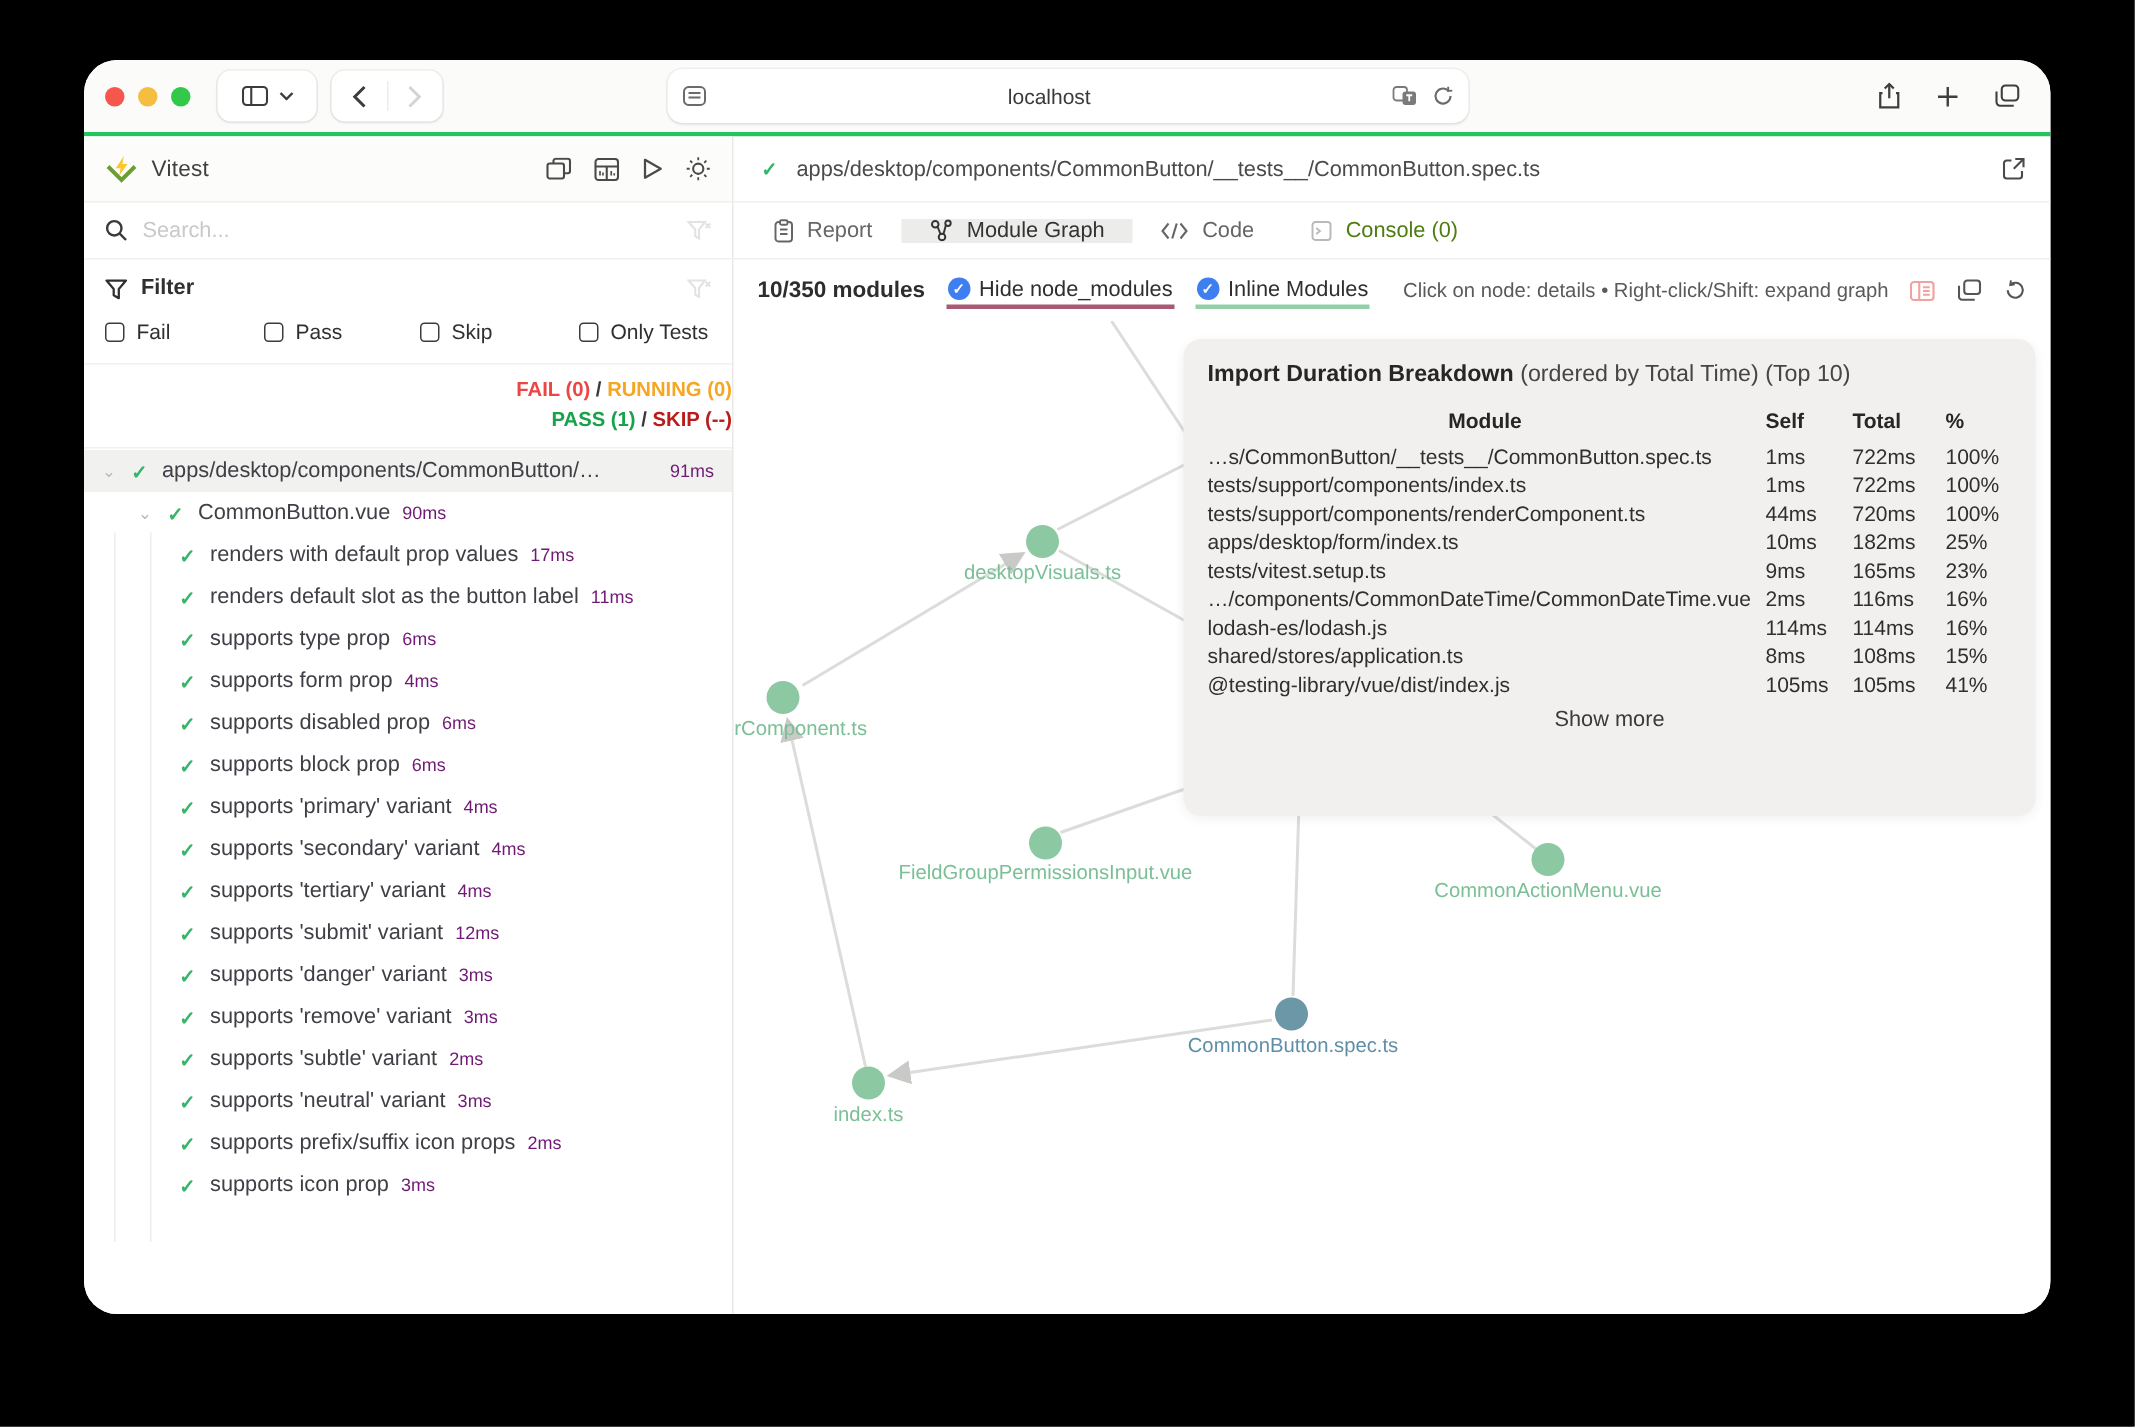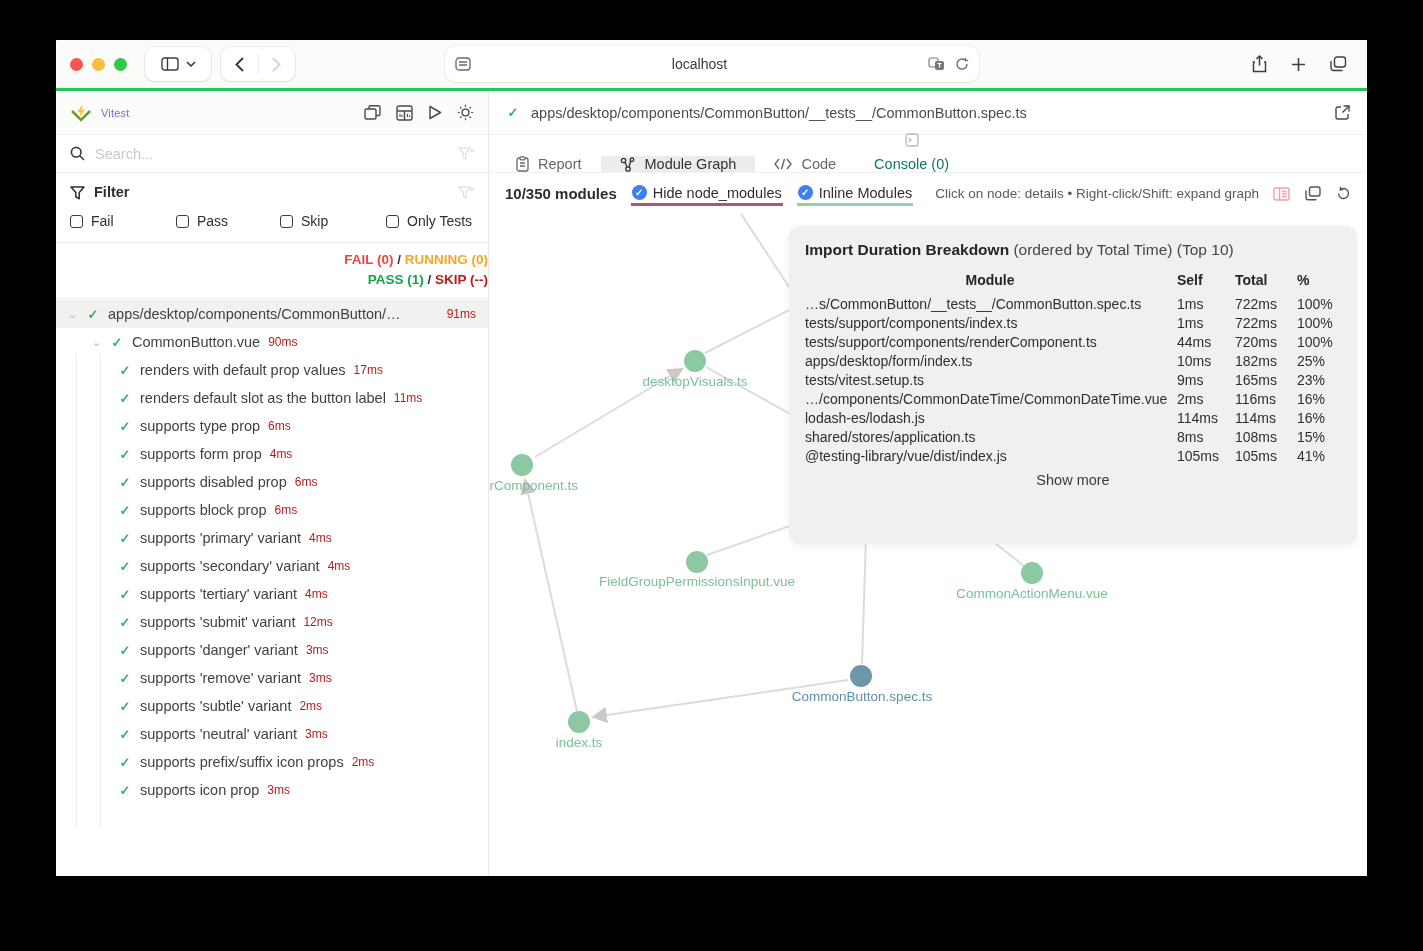--- a/index.html
+++ b/index.html
@@ -1,18 +1,18 @@
 <!DOCTYPE html>
 <html><head>
 <meta charset="utf-8">
 <style>
   * { margin:0; padding:0; box-sizing:border-box; }
   html,body { width:1423px; height:951px; background:#000; font-family:"Liberation Sans", sans-serif; }
   .window { position:absolute; left:56px; top:40px; width:1311px; height:836px; background:#fff;
-            border-radius:1px; overflow:hidden; display:flex; flex-direction:column; }
+            border-radius:22px; overflow:hidden; display:flex; flex-direction:column; }
 
   
   .chrome { height:48px; background:#fbfbfa; display:flex; align-items:center; padding:0 14px; gap:10px; flex:none; }
   .lights { display:flex; gap:9px; margin-right:8px; }
   .light { width:13px; height:13px; border-radius:50%; }
   .l-red{background:#f5574f;} .l-yel{background:#f6be40;} .l-grn{background:#32c848;}
   .pill { background:#fff; border-radius:9px; box-shadow:0 0 0 1px rgba(0,0,0,.05), 0 1px 2px rgba(0,0,0,.08);
           height:34px; display:flex; align-items:center; justify-content:center; }
   .pill-sidebar { width:66px; gap:7px; color:#3c3c3c; }
   .pill-nav { width:74px; gap:0; }
@@ -26,56 +26,56 @@
   .accent-strip { height:3px; flex:none; }
 
   
   .content { flex:1; display:flex; min-height:0; background:#fff; }
   .sidebar { width:433px; flex:none; border-right:1px solid #e9e9e7; display:flex; flex-direction:column; min-height:0; }
   .main { flex:1; display:flex; flex-direction:column; min-width:0; }
 
   
   .sb-header { height:44px; flex:none; display:flex; align-items:center; padding:0 14px; gap:9px;
                border-bottom:1px solid #f0f0ee; background:#fcfcfb; }
-  .sb-title { font-size:11px; color:#8b5cf6; letter-spacing:.2px; }
+  .sb-title { font-size:15px; color:#404040; letter-spacing:.2px; }
   .sb-hicons { margin-left:auto; display:flex; gap:15px; color:#4a4a4a; align-items:center; }
   .sb-search { height:38px; flex:none; display:flex; align-items:center; gap:10px; padding:0 14px;
                border-bottom:1px solid #f0f0ee; }
   .sb-search input { border:none; outline:none; flex:1; font-size:14.5px; font-family:inherit; color:#333; background:transparent; }
   .sb-search input::placeholder { color:#c9c9c7; }
   .sb-filter { padding:11px 14px 13px; border-bottom:1px solid #f0f0ee; }
   .filter-head { display:flex; align-items:flex-end; gap:9px; color:#2f2f2f; font-weight:700; font-size:14.5px; }
   .filter-opts { display:flex; margin-top:13px; }
   .fopt { display:flex; align-items:center; gap:8px; font-size:14px; color:#2f2f2f; }
   .fopt:nth-child(1){width:106px;} .fopt:nth-child(2){width:104px;} .fopt:nth-child(3){width:106px;}
   .cbx { width:13px; height:13px; border:1.6px solid #3c3c3c; border-radius:3px; background:#fff; }
   .summary { text-align:right; padding:7px 0 8px; border-bottom:1px solid #f0f0ee; font-size:13.5px;
              font-weight:700; line-height:20px; color:#3a3a3a; }
   .c-fail{color:#ef4444;} .c-run{color:#f5a623;} .c-pass{color:#16a34a;} .c-skip{color:#b91c1c;}
   .tree { flex:1; min-height:0; position:relative; padding-top:1px; font-size:14.5px; color:#3f3f46; overflow:hidden; }
   .trow { height:28px; display:flex; align-items:center; gap:8px; padding-right:12px; white-space:nowrap; }
-  .trow .time { color:#b91c1c; font-size:12px; flex:none; }
+  .trow .time { color:#701a75; font-size:12px; flex:none; }
   .trow-root { background:#f1f1f0; padding-left:12px; }
   .trow-root .lbl { overflow:hidden; text-overflow:ellipsis; max-width:300px; }
   .trow-root .time { margin-left:auto; }
   .trow-suite { padding-left:36px; }
   .trow-test { padding-left:62px; }
   .chev { color:#b9b9b7; font-size:11px; width:10px; }
   .tick { color:#35b56a; font-weight:700; font-size:13px; width:14px; text-align:center; }
   .guide1,.guide2 { position:absolute; width:1px; background:#ededeb; top:56px; bottom:48px; }
   .guide1{ left:20px; } .guide2{ left:44px; }
 
   
   .crumb { height:44px; flex:none; display:flex; align-items:center; gap:11px; padding:0 17px;
            border-bottom:1px solid #f0f0ee; font-size:14.5px; color:#4b4b4b; }
   .crumb .ext { margin-left:auto; color:#4a4a4a; }
-  .tabs { height:38px; flex:none; display:flex; align-items:flex-end; border-bottom:1px solid #f0f0ee; padding-left:8px; }
+  .tabs { height:38px; flex:none; display:flex; align-items:center; border-bottom:1px solid #f0f0ee; padding-left:8px; }
   .tab { display:flex; align-items:center; gap:9px; padding:0 19px; font-size:14.5px; color:#666; cursor:default; }
   .tab.active { background:#ececeb; color:#333; }
-  .tab.disabled { color:#0f766e;flex-direction:column; }
+  .tab.disabled { color:#4d7c0f; }
 
   
   .gbar { height:41px; flex:none; display:flex; align-items:center; padding:0 16px; gap:14px; }
   .gcount { font-size:15px; font-weight:700; color:#2d2d2d; }
   .gcheck { display:flex; align-items:center; gap:6px; font-size:14.5px; color:#2f2f2f;
             border-bottom:3px solid transparent; padding:3px 1px 2px; }
   .gcheck .box { width:15px; height:15px; border-radius:50%; background:#3d7ef0; color:#fff; font-size:10px;
                  display:flex; align-items:center; justify-content:center; font-weight:700; }
   .u-maroon { border-bottom-color:#a85a72; }
   .u-green  { border-bottom-color:#93cfa7; }

